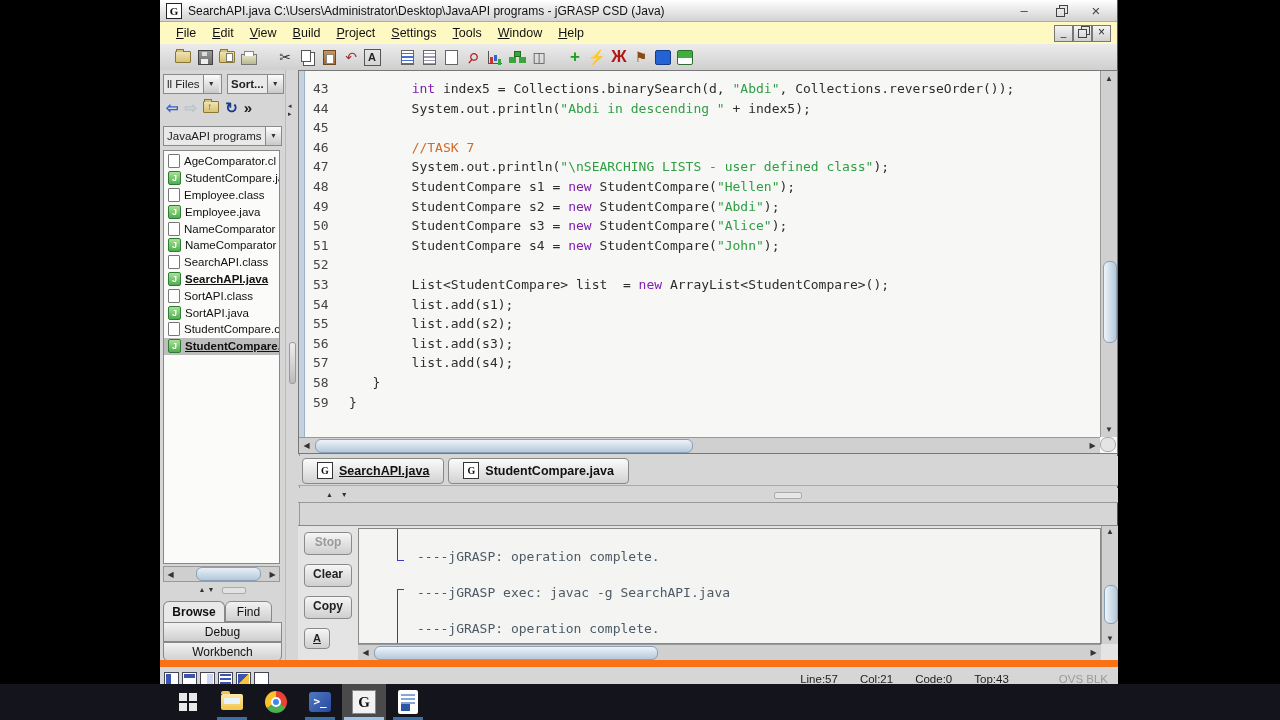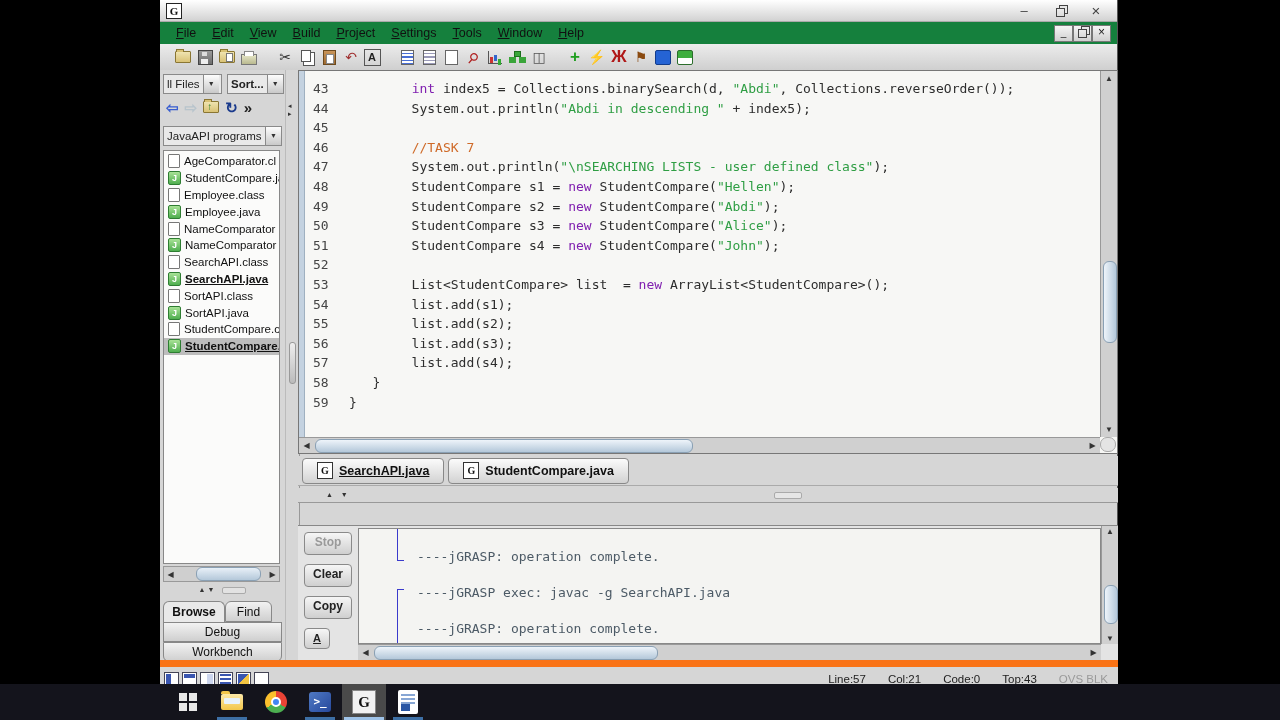--- a/index.html
+++ b/index.html
@@ -13,21 +13,21 @@
             background:linear-gradient(#ffffff,#d2d2d2);border-bottom:1px solid #aaa;
             display:flex;align-items:center;padding:0 4px;box-sizing:border-box;}
   .app-ico{width:14px;height:14px;border:1px solid #222;background:#fff;color:#111;
            font:bold 11px/14px "Liberation Serif",serif;text-align:center;margin:0 6px 0 2px;}
   .title-text{font-size:12px;color:#111;white-space:nowrap;overflow:hidden;}
   .win-btns{margin-left:auto;display:flex;gap:18px;padding-right:8px;}
   .win-btn{width:18px;height:16px;color:#444;font-size:13px;line-height:16px;text-align:center;cursor:default;}
   .glyph-restore{display:inline-block;width:7px;height:7px;border:1px solid #444;
                  box-shadow:3px -3px 0 -1px #e8e8e8,3px -3px 0 0 #444;margin-top:5px;}
   
-  .menubar{position:absolute;left:0;top:22px;right:0;height:22px;background:#15803d;
+  .menubar{position:absolute;left:0;top:22px;right:0;height:22px;background:#fef9c3;
            border-bottom:1px solid #9a9a9a;display:flex;align-items:center;padding-left:8px;font-size:12.5px;color:#111;}
   .menu-item{padding:2px 8px;cursor:default;}
   .menu-item u{text-decoration:underline;}
   .mdi-btns{margin-left:auto;display:flex;margin-right:6px;}
   .mdi-btn{width:17px;height:15px;border:1px solid #777;background:linear-gradient(#f5f5f5,#d0d0d0);
            font-size:10px;line-height:13px;text-align:center;color:#222;}
   
   .toolbar{position:absolute;left:0;top:44px;right:0;height:26px;
            background:linear-gradient(#ececec,#cfcfcf);border-bottom:1px solid #a5a5a5;
            display:flex;align-items:center;padding-left:12px;}
@@ -157,21 +157,21 @@
              border-top:7px solid #f97316;display:flex;align-items:center;font-size:11.5px;color:#222;}
   .mini-icons{display:flex;gap:3px;margin-left:4px;}
   .mini{width:13px;height:12px;border:1px solid #445;background:#fff;position:relative;}
   .mini::after{content:"";position:absolute;inset:1px;background:linear-gradient(90deg,#3a56b0 0 45%,#fff 45%);}
   .mini:nth-child(2)::after{background:linear-gradient(#3a56b0 0 40%,#fff 40%);}
   .mini:nth-child(3)::after{background:linear-gradient(90deg,#fff 0 45%,#cdd6ee 45%);}
   .mini:nth-child(4)::after{background:repeating-linear-gradient(#3a56b0 0 2px,#fff 2px 4px);}
   .mini:nth-child(5)::after{background:linear-gradient(135deg,#3a56b0 0 50%,#f4c542 50%);}
   .mini:nth-child(6)::after{background:#fff;}
   .status-right{margin-left:auto;display:flex;gap:22px;padding-right:10px;}
-  .status-dim{color:#9a9a9a;}
+  .status-dim{color:#9a9a9a;margin-left:28px;}
   
   .taskbar{position:absolute;left:0;top:684px;width:1280px;height:36px;background:#14141c;display:flex;align-items:center;padding-left:166px;box-sizing:border-box;}
   .tk{width:44px;height:36px;display:flex;align-items:center;justify-content:center;position:relative;}
   .tk.active{background:#4a4a4a;}
   .tk .ul{position:absolute;bottom:0;left:7px;right:7px;height:3px;background:#3d6fa5;}
   .tk.active .ul{background:#9fc3e8;left:2px;right:2px;}
   .ic-start{width:18px;height:18px;display:grid;grid-template-columns:8px 8px;grid-template-rows:8px 8px;gap:2px;}
   .ic-start span{background:#e8e8e8;}
   .ic-explorer{width:22px;height:16px;background:linear-gradient(#fde9a8,#f3c64a);border-radius:2px;position:relative;}
   .ic-explorer::before{content:"";position:absolute;left:0;top:-3px;width:9px;height:3px;background:#f3c64a;border-radius:2px 2px 0 0;}
@@ -188,20 +188,21 @@
   .ic-writer::after{content:"";position:absolute;left:3px;bottom:3px;width:9px;height:7px;background:#2a56a4;}
 </style>
 </head>
 <body>
 
 <div class="stage">
   <div class="win">
 
     <div class="titlebar">
       <span class="app-ico">G</span>
+      <span class="title-text">SearchAPI.java  C:\Users\Administrator\Desktop\JavaAPI programs - jGRASP CSD (Java)</span>
       <span class="win-btns">
         <span class="win-btn">–</span>
         <span class="win-btn"><span class="glyph-restore"></span></span>
         <span class="win-btn" style="font-size:15px;">×</span>
       </span>
     </div>
 
     <div class="menubar">
 
       <span class="menu-item"><u>F</u>ile</span>

